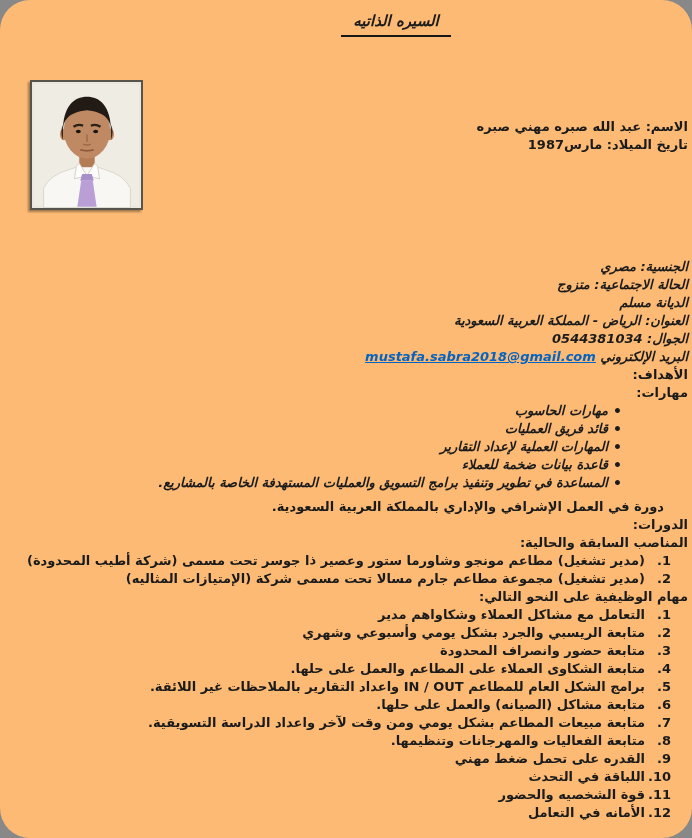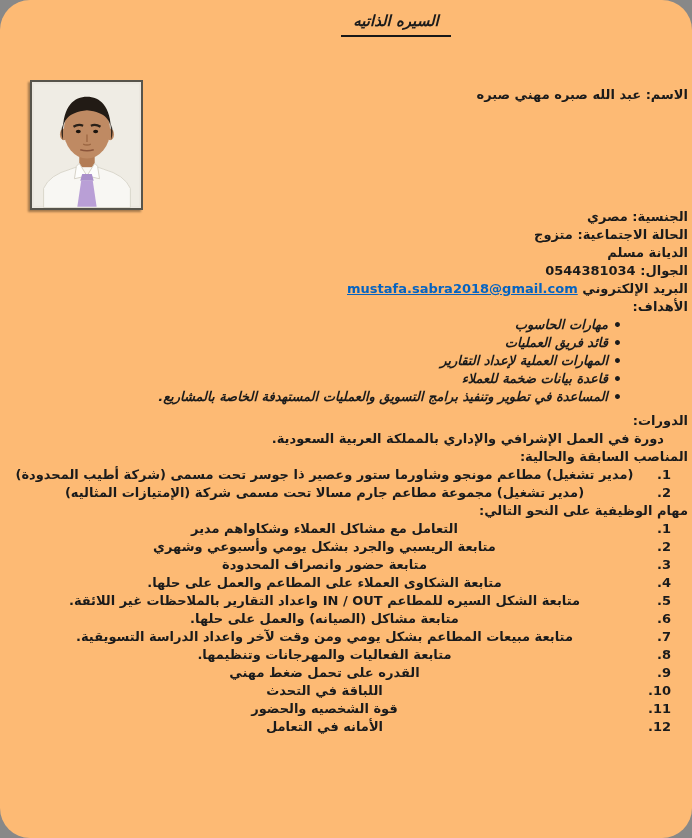--- a/index.html
+++ b/index.html
@@ -21,39 +21,39 @@
   }
 
   
   .photo {
     position:absolute; top:80px; left:30px; width:113px; height:130px;
     border:2px solid #57544b; background:#ebe7df;
     box-shadow:-2px 2px 2px rgba(0,0,0,.35);
   }
   .photo svg { display:block; width:100%; height:100%; }
 
-  .head-block { padding-top:86px; }
-  .details-block { margin-top:104px; }
+  .head-block { padding-top:118px; }
+  .details-block { margin-top:104px;font-style:italic; }
   .line { min-height:18px; }
 
   a.email-link { font-weight:700; }
 
   .objective-text { text-align:justify; }
 
   ul.bullets { list-style:none; }
   ul.bullets li { position:relative; padding-right:80px; min-height:18px;font-style:italic; }
   ul.bullets li::before {
     content:"\2022"; position:absolute; right:66px; top:0;
     font-size:14px;
   }
 
   .courses-section { margin-top:6px; }
   .indent-line { padding-right:24px; }
 
-  ol.numlist { list-style:none; counter-reset:n;text-align:center; }
+  ol.numlist { list-style:none; counter-reset:n; }
   ol.numlist li { position:relative; padding-right:43px; min-height:18px; counter-increment:n; }
   ol.numlist li::before {
     content:counter(n) "."; position:absolute; right:17px; top:0;
   }
 </style>
 </head>
 <body>
 
 <div class="page">
 
@@ -91,68 +91,71 @@
 
       <path d="M57,54 L57,62 M53,64 Q57,66 61,64" stroke="#9c6743" stroke-width="1.4" fill="none"></path>
       <path d="M50,70 Q57,72 64,70" stroke="#8a543a" stroke-width="1.6" fill="none"></path>
     </svg>
   </div>
 
   <div class="content">
 
     <div class="head-block">
       <div class="line">الاسم: عبد الله صبره مهني صبره</div>
+      <div class="line">تاريخ الميلاد: مارس1987</div>
     </div>
 
     <div class="details-block">
       <div class="line">الجنسية: مصري</div>
       <div class="line">الحالة الاجتماعية: متزوج</div>
       <div class="line">الديانة مسلم</div>
+      <div class="line">العنوان: الرياض - المملكة العربية السعودية</div>
       <div class="line">الجوال: 0544381034</div>
       <div class="line">
         <span>البريد الإلكتروني</span>
         <a class="email-link" href="#" style="color:#0563C1">mustafa.sabra2018@gmail.com</a>
       </div>
     </div>
 
     <div>
       <div class="line">الأهداف:</div>
     </div>
 
     <div>
+      <div class="line">مهارات:</div>
       <ul class="bullets">
         <li>مهارات الحاسوب</li>
         <li>قائد فريق العمليات</li>
         <li>المهارات العملية لإعداد التقارير</li>
         <li>قاعدة بيانات ضخمة للعملاء</li>
         <li>المساعدة في تطوير وتنفيذ برامج التسويق والعمليات المستهدفة الخاصة بالمشاريع.</li>
       </ul>
     </div>
 
     <div class="courses-section">
+      <div class="line indent-line">دورة في العمل الإشرافي والإداري بالمملكة العربية السعودية.</div>
       <div class="line">الدورات:</div>
-      <div class="line indent-line">دورة في العمل الإشرافي والإداري بالمملكة العربية السعودية.</div>
     </div>
 
     <div>
       <div class="line">المناصب السابقة والحالية:</div>
       <ol class="numlist">
         <li>(مدير تشغيل) مطاعم مونجو وشاورما ستور وعصير ذا جوسر تحت مسمى (شركة أطيب المحدودة)</li>
         <li>(مدير تشغيل) مجموعة مطاعم جارم مسالا تحت مسمى شركة (الإمتيازات المثاليه)</li>
       </ol>
     </div>
 
     <div>
       <div class="line">مهام الوظيفية على النحو التالي:</div>
       <ol class="numlist">
         <li>التعامل مع مشاكل العملاء وشكاواهم مدير</li>
         <li>متابعة الريسبي والجرد بشكل يومي وأسبوعي وشهري</li>
         <li>متابعة حضور وانصراف المحدودة</li>
         <li>متابعة الشكاوى العملاء على المطاعم والعمل على حلها.</li>
-        <li>متابعة الشكل السيره للمطاعم IN / OUT واعداد التقارير بالملاحظات غير اللائقة.</li>
+        <li>برامج الشكل العام للمطاعم IN / OUT واعداد التقارير بالملاحظات غير اللائقة.</li>
         <li>متابعة مشاكل (الصيانه) والعمل على حلها.</li>
         <li>متابعة مبيعات المطاعم بشكل يومي ومن وقت لآخر واعداد الدراسة التسويقية.</li>
         <li>متابعة الفعاليات والمهرجانات وتنظيمها.</li>
         <li>القدره على تحمل ضغط مهني</li>
         <li>اللباقة في التحدث</li>
         <li>قوة الشخصيه والحضور</li>
         <li>الأمانه في التعامل</li>
       </ol>
     </div>
 

